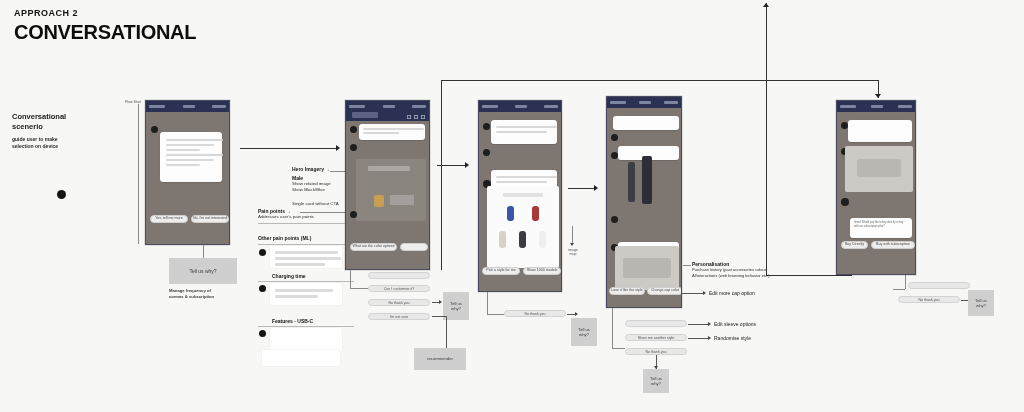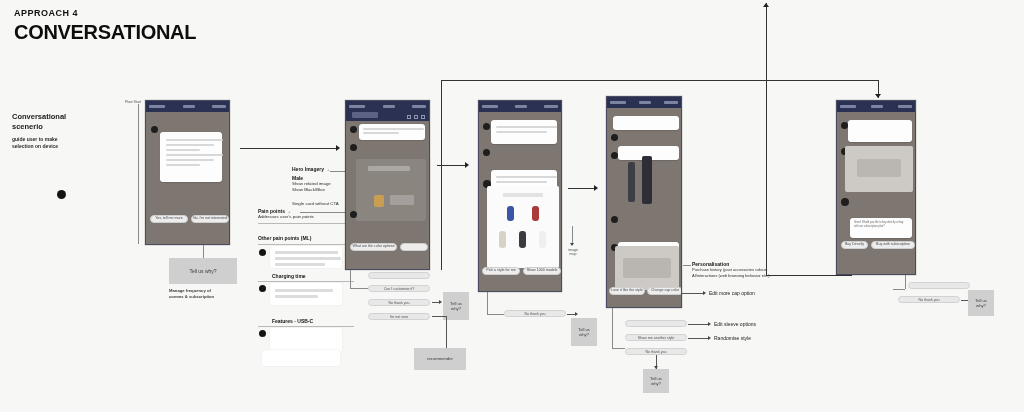--- a/index.html
+++ b/index.html
@@ -119,21 +119,21 @@
   .arrow-d.sm { border-top-width:3px; border-left-width:2px; border-right-width:2px; border-top-color:#444;}
   .tiny-lbl { font-size:3.6px; color:#555; text-align:center; line-height:1.2; }
   .white-note { background:#fff; border-radius:2px; box-shadow:0 0 0 .5px #eee; }
   .blurline { height:3px; background:#dcdcdc; border-radius:1px; margin:3px 5px; }
 </style>
 </head>
 <body>
 
 <div class="canvas">
 
-  <div class="abs" id="approach-label">APPROACH 4</div>
+  <div class="abs" id="approach-label">APPROACH 2</div>
   <div class="abs" id="page-title">CONVERSATIONAL</div>
 
   <div class="abs" id="scenario-title" style="white-space:pre-line">Conversational
 scenerio</div>
   <div class="abs" id="scenario-sub" style="white-space:pre-line">guide user to make
 selection on device</div>
   <div class="abs dot-marker" style="left:57px; top:190px;"></div>
 
   <div class="abs tiny-lbl" style="left:122px; top:100px; width:22px; white-space:pre-line;">Flow Start</div>
   <div class="abs vline lt" style="left:138px; top:104px; height:140px;"></div>

